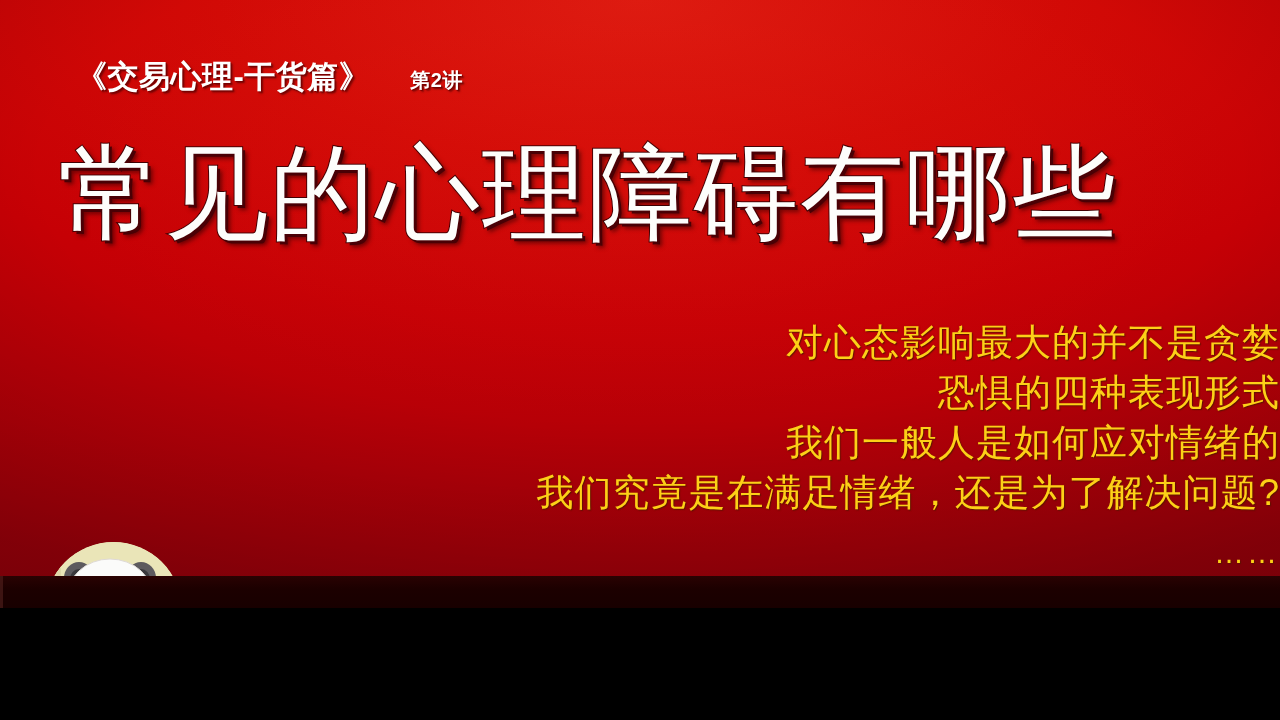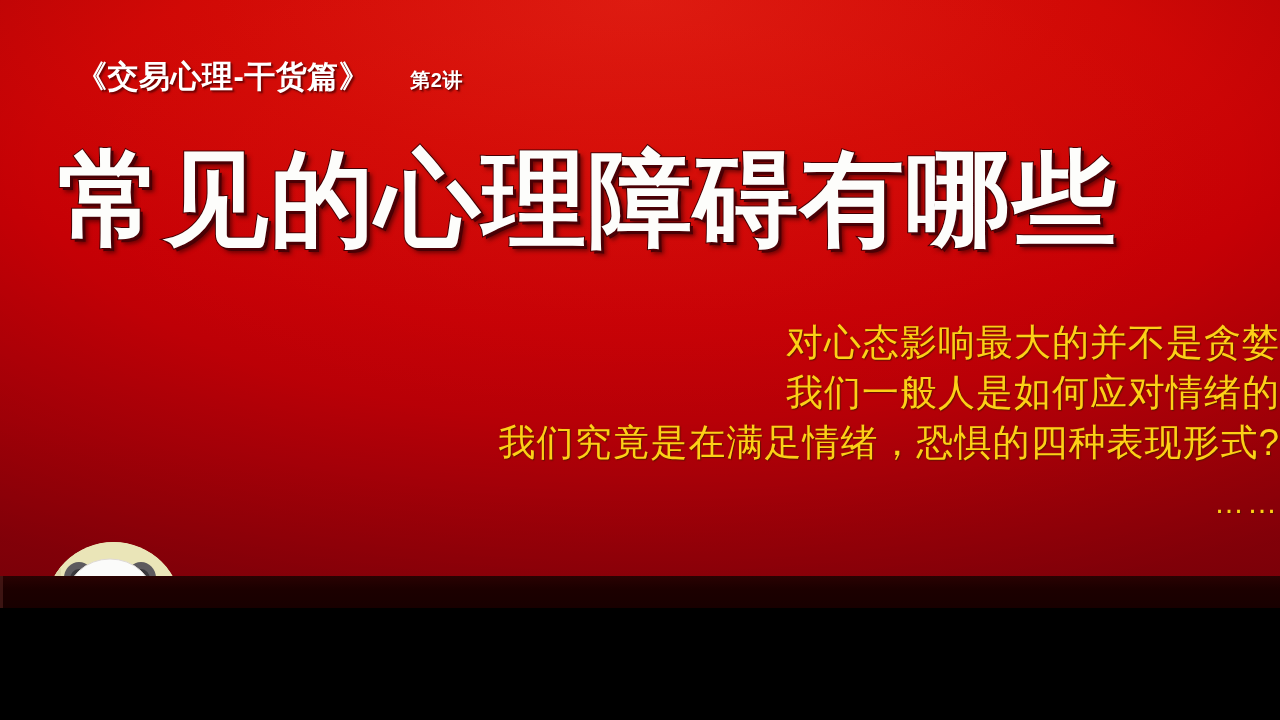--- a/index.html
+++ b/index.html
@@ -67,25 +67,25 @@
     letter-spacing: 0.5px;
     text-shadow:
       1px 1px 0 #7a0000,
       2px 2px 2px rgba(60,0,0,0.65);
   }
 
   
   .main-title {
     position: absolute;
     left: 58px;
-    top: 140px;
+    top: 134px;
     width: 1180px;
     font-size: 104px;
     line-height: 118px;
-    font-weight: bold;
+    font-weight: normal;
     color: #fdfdfb;
     letter-spacing: 2px;
     white-space: nowrap;
     z-index: 5;
     -webkit-text-stroke: 2px #450004;
     paint-order: stroke fill;
     text-shadow:
        3px 3px 0px #4a0005,
        5px 5px 4px rgba(30,0,0,0.55);
   }
@@ -159,22 +159,23 @@
 
   <div class="eyebrow">
     <span class="series">《交易心理-干货篇》</span>
     <span class="lesson">第2讲</span>
   </div>
 
   <div class="main-title">常见的心理障碍有哪些</div>
 
   <div class="lines">
     <div class="line">对心态影响最大的并不是贪婪</div>
+    <div class="line">恐惧的四种表现形式</div>
     <div class="line">我们一般人是如何应对情绪的</div>
-    <div class="line">我们究竟是在满足情绪，恐惧的四种表现形式?</div>
+    <div class="line">我们究竟是在满足情绪，还是为了解决问题?</div>
     <div class="ellipsis">……</div>
   </div>
 
   <div class="avatar">
     <svg viewBox="0 0 137 137" xmlns="http://www.w3.org/2000/svg">
       <defs>
         <clipPath id="circleClip">
           <circle cx="68.5" cy="68.5" r="68.5"></circle>
         </clipPath>
       </defs>

